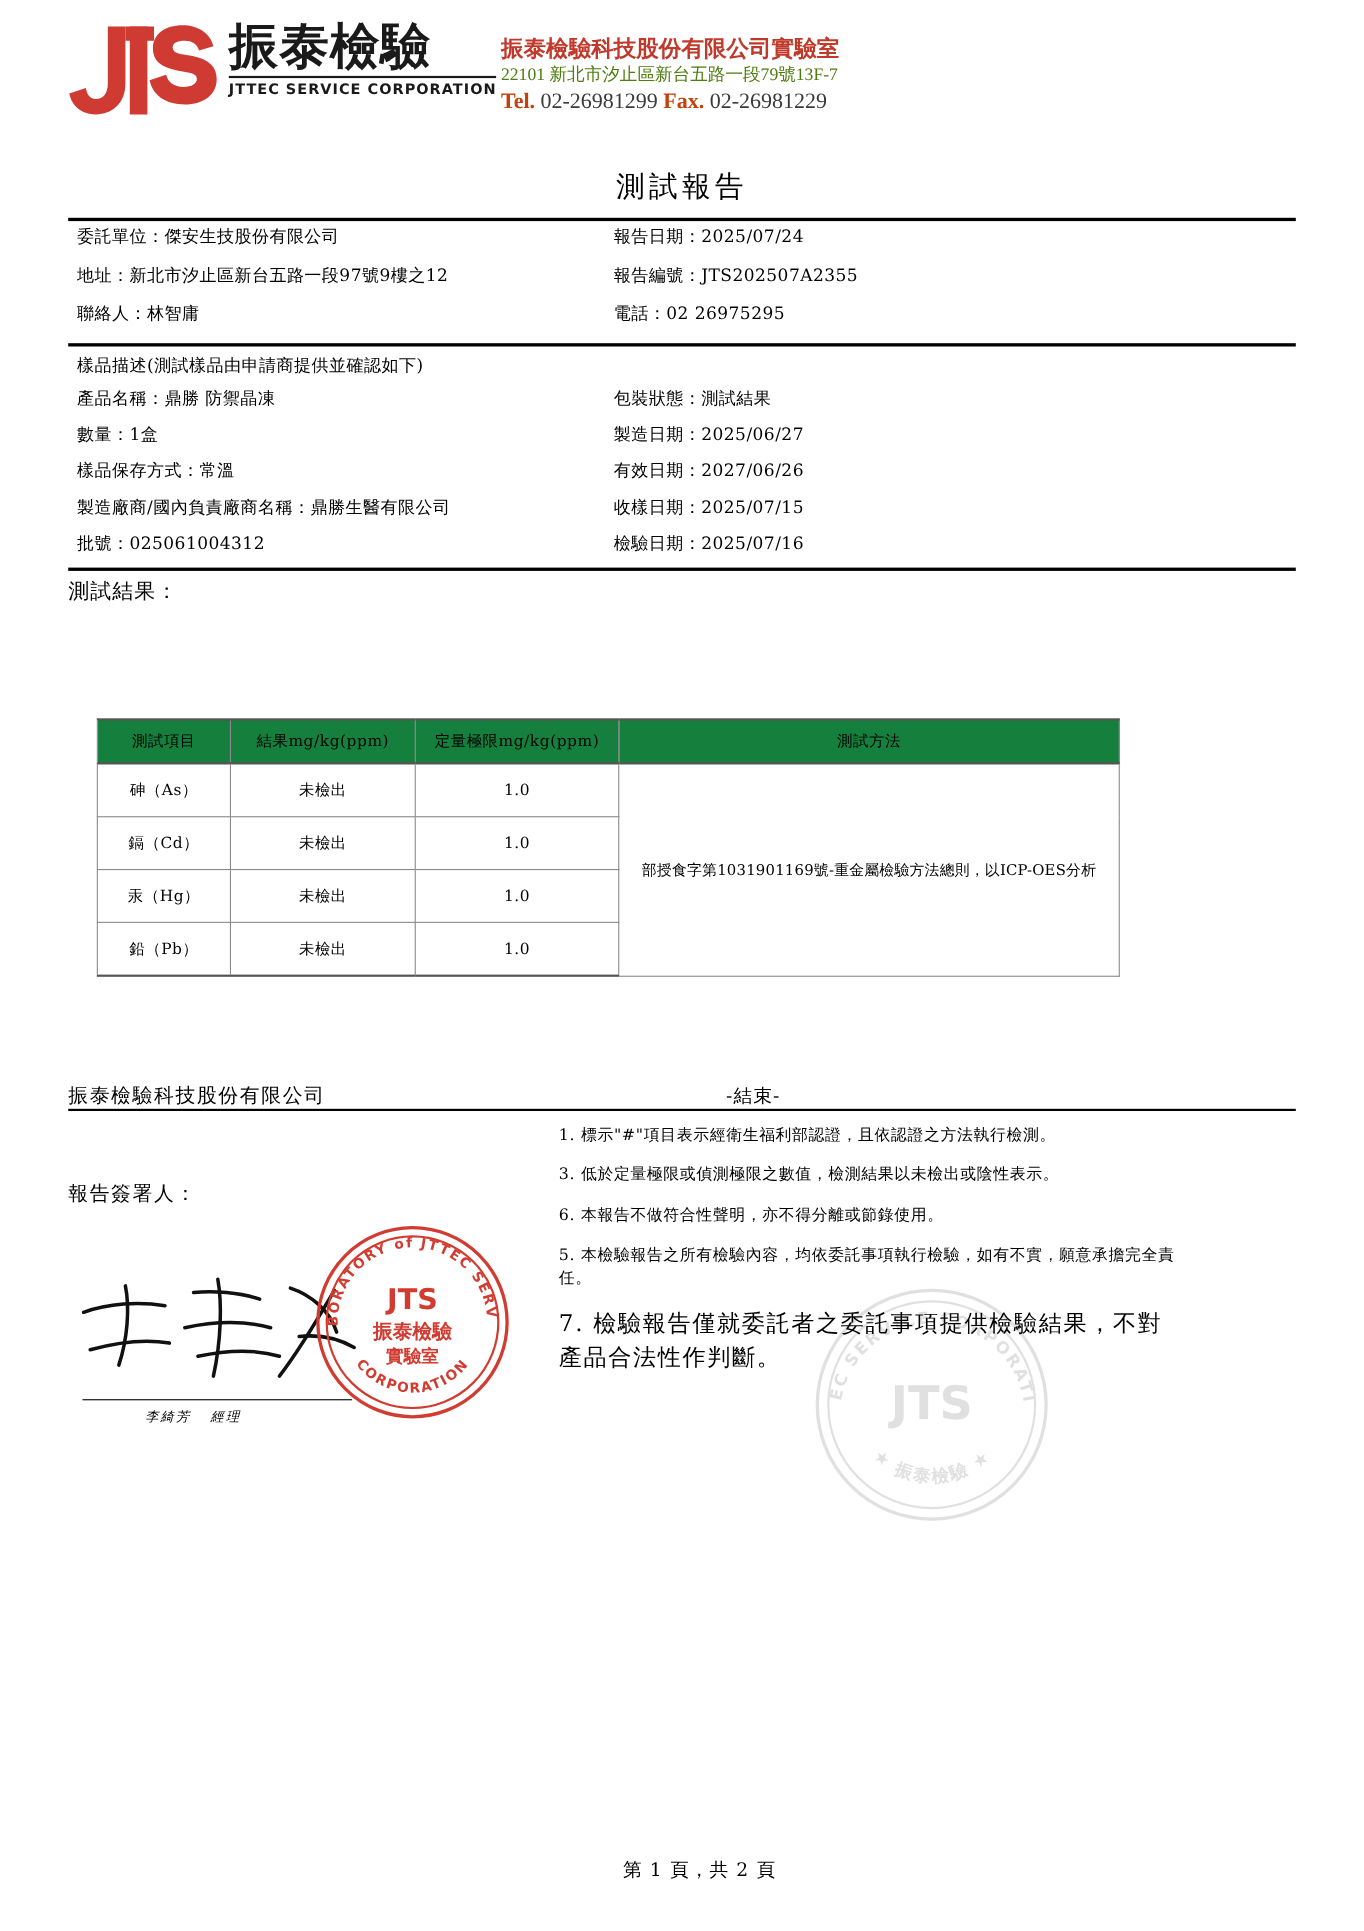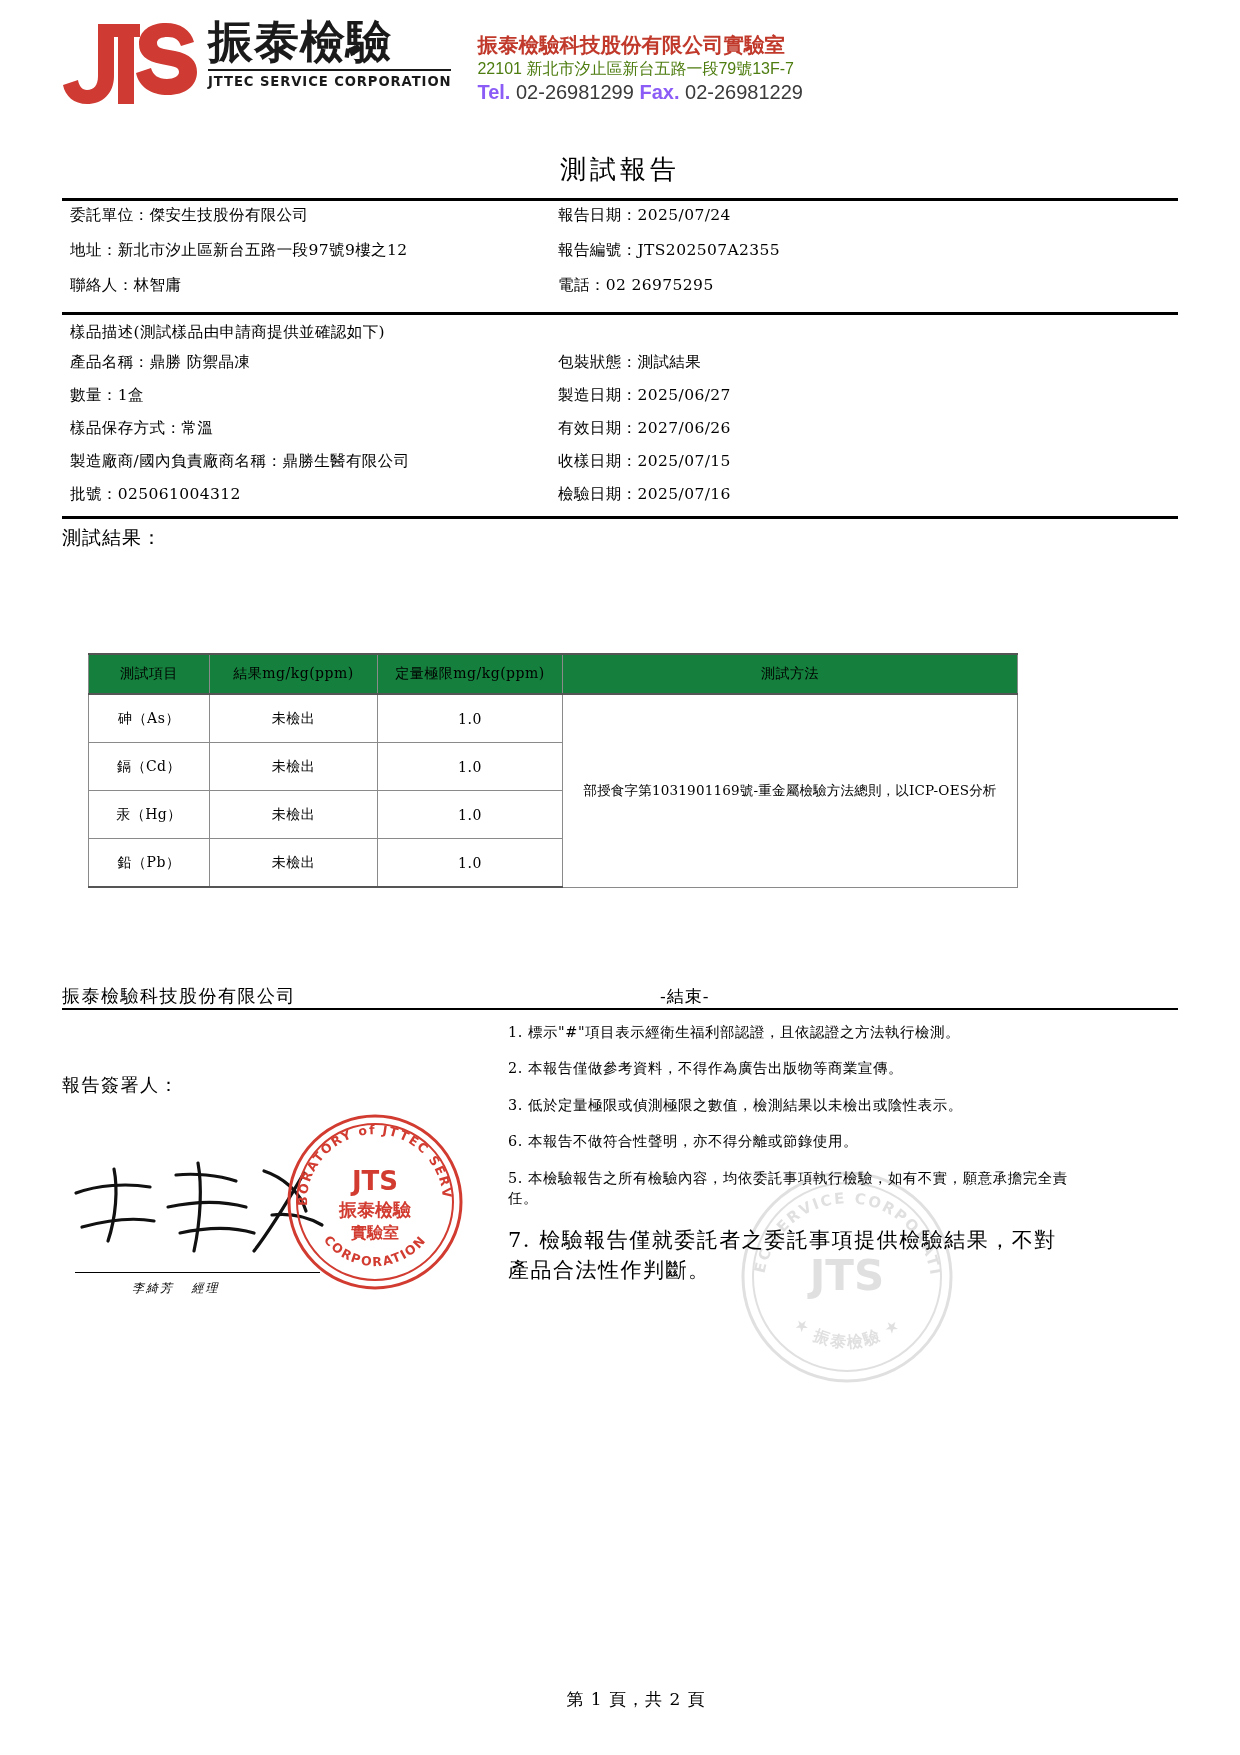--- a/index.html
+++ b/index.html
@@ -59,41 +59,41 @@
   .logo-en {
     font-family: "DejaVu Sans", "Liberation Sans", sans-serif;
     font-weight: 700;
     font-size: 13.2px;
     letter-spacing: 0.9px;
     color: #1a1a1a;
     margin-top: 3px;
     text-align: center;
   }
   .addr-block {
-    margin-left: 26px;
+    margin-left: 4px;
     padding-top: 14px;
-    font-family: Liberation Sans, sans-serif;
+    font-family: Liberation Serif, serif;
     line-height: 1.30;
   }
   .addr-l1 {
     color: #c0392b;
     font-weight: 700;
     font-size: 20.5px;
     letter-spacing: 0px;
   }
   .addr-l2 {
     color: #4d7c0f;
     font-size: 16px;
     font-weight: 400;
   }
   .addr-l3 {
     font-size: 20px;
     color: #3a3a3a;
   }
-  .addr-l3 .red { color: #8b5cf6; font-weight: 700; }
+  .addr-l3 .red { color: #c2410c; font-weight: 700; }
 
   
   .doc-title {
     position: absolute;
     top: 152px;
     left: 0;
     width: 1240px;
     text-align: center;
     font-size: 26px;
     letter-spacing: 4px;
@@ -450,20 +450,19 @@
     </text>
     <text font-family="'DejaVu Sans', sans-serif" font-size="16" font-weight="bold" fill="#9a9a9a" letter-spacing="2">
       <textPath href="#gArcBot" startOffset="50%" text-anchor="middle">★ 振泰檢驗 ★</textPath>
     </text>
     <text x="107" y="120" text-anchor="middle" font-family="'DejaVu Sans', sans-serif" font-size="42" font-weight="bold" fill="#9a9a9a">JTS</text>
   </svg>
 </div>
 
 <div class="notes">
   <div class="note">1. 標示"#"項目表示經衛生福利部認證，且依認證之方法執行檢測。</div>
-  <div class="note">2. 本報告僅做參考資料，不得作為廣告出版物等商業宣傳。</div>
   <div class="note">3. 低於定量極限或偵測極限之數值，檢測結果以未檢出或陰性表示。</div>
   <div class="note">6. 本報告不做符合性聲明，亦不得分離或節錄使用。</div>
   <div class="note">5. 本檢驗報告之所有檢驗內容，均依委託事項執行檢驗，如有不實，願意承擔完全責任。</div>
   <div class="note big">7. 檢驗報告僅就委託者之委託事項提供檢驗結果，不對產品合法性作判斷。</div>
 </div>
 
 <div class="page-num">第 1 頁，共 2 頁</div>
 
 </body></html>

